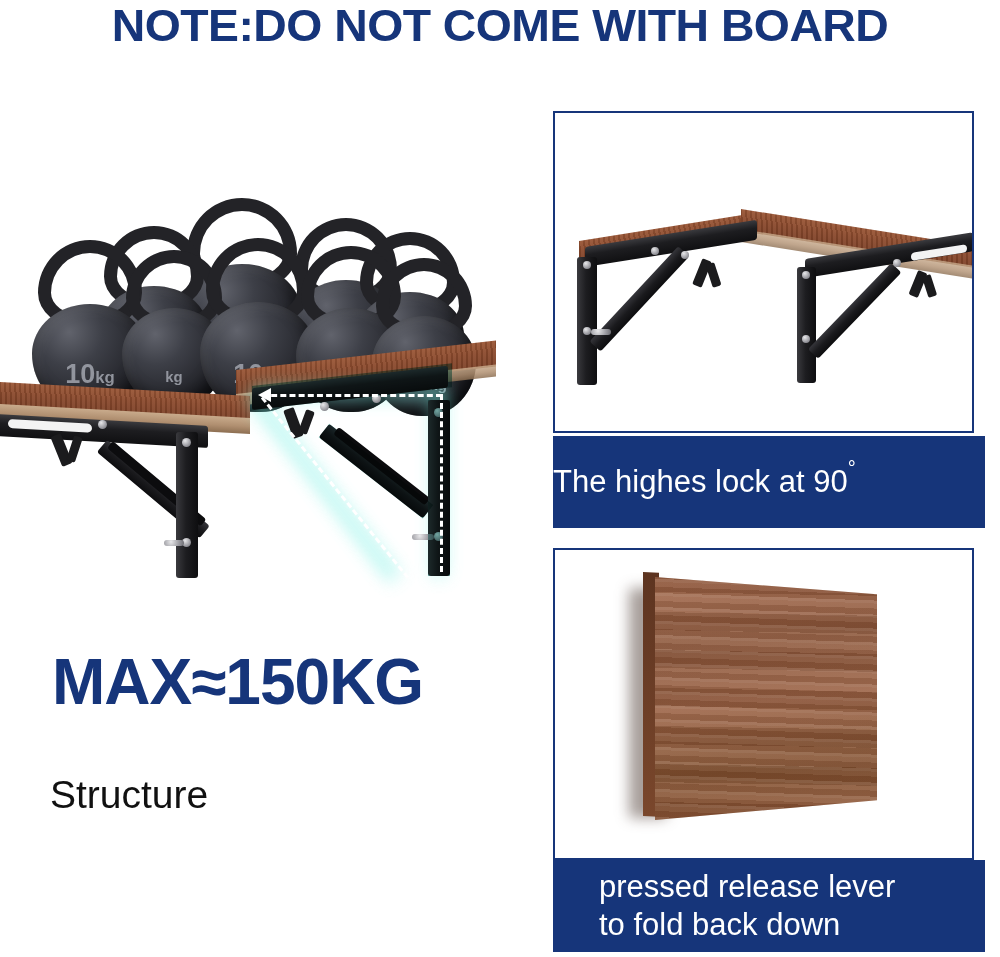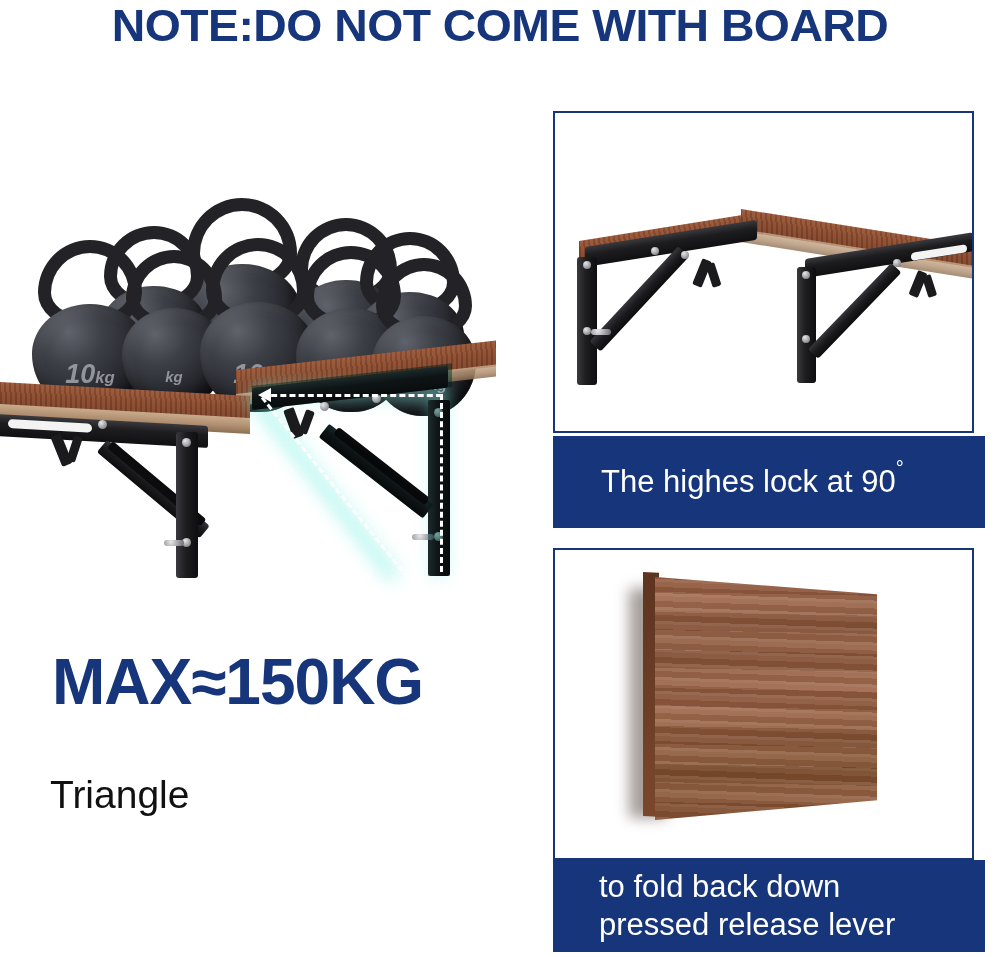--- a/index.html
+++ b/index.html
@@ -11,21 +11,21 @@
     position:absolute;left:0;top:-2px;width:1000px;height:56px;
     display:flex;align-items:center;justify-content:center;
     color:#16357a;font-weight:bold;font-size:45px;letter-spacing:-0.5px;
     transform:scaleX(1.03);transform-origin:50% 50%;white-space:nowrap;
   }
 
   
   #hero-left{position:absolute;left:0;top:110px;width:540px;height:480px;}
 
   .kb-cluster{position:absolute;left:0;top:0;width:500px;height:290px;}
-  .kb{position:absolute;font-style:italic;}
+  .kb{position:absolute;}
   .kb .ring{
     position:absolute;left:50%;top:0;transform:translateX(-50%);
     border:13px solid #232327;border-radius:50% 50% 42% 42%/60% 60% 40% 40%;
     box-sizing:border-box;background:transparent;
   }
   .kb .ball{
     position:absolute;left:50%;transform:translateX(-50%);
     border-radius:50% 50% 48% 48%/46% 46% 54% 54%;
     background:
       radial-gradient(circle at 32% 26%, #61636c 0%, #3d3f47 30%, #26272d 62%, #171820 100%);
@@ -78,21 +78,21 @@
     position:absolute;left:50px;top:772px;width:430px;
     color:#111;font-size:39px;line-height:1.18;
   }
 
   
   .panel{position:absolute;background:#fff;border:2px solid #16357a;box-sizing:border-box;}
   .cap-bar{
     position:absolute;background:#16357a;color:#fff;box-sizing:border-box;
     display:flex;align-items:center;
   }
-  .cap-bar .txt{font-size:31px;line-height:1.22;padding-left:48px;white-space:nowrap;}
+  .cap-bar .txt{font-size:31px;line-height:1.22;white-space:nowrap;}
   .cap-bar .txt.two{white-space:normal;padding-left:46px;}
   .deg{font-size:20px;vertical-align:super;position:relative;top:-6px;}
 
   
   #panel1-art{position:absolute;left:0;top:0;width:100%;height:100%;overflow:hidden;}
   
   #panel2-art{position:absolute;left:0;top:0;width:100%;height:100%;overflow:hidden;}
   .plank{
     position:absolute;
     background:
@@ -236,21 +236,21 @@
       <div class="dash" style="left:10px;top:8px;width:180px;"></div>
       <div class="dash" style="left:10px;top:10px;width:232px;transform:rotate(51deg);"></div>
       <div class="dash-v" style="left:188px;top:8px;height:178px;"></div>
       <div class="arrow-head" style="left:6px;top:2px;border-left:0;border-right:13px solid #fff;border-top:7px solid transparent;border-bottom:7px solid transparent;"></div>
     </div>
   </div>
 </div>
 
 <div id="max-line">MAX≈150KG</div>
 <div id="stable-text">
-  <div>Triangle</div>
+  <div>Structure</div>
 </div>
 
 <div class="panel" style="left:553px;top:111px;width:421px;height:322px;">
   <div id="panel1-art">
 
     <div class="board" style="left:24px;top:128px;width:176px;height:20px;transform:skewY(-9deg);transform-origin:0 0;"></div>
     <div class="board" style="left:186px;top:96px;width:236px;height:22px;transform:skewY(9deg);transform-origin:0 0;"></div>
     <div class="board-edge" style="left:186px;top:116px;width:236px;height:13px;transform:skewY(9deg);transform-origin:0 0;opacity:.8;"></div>
 
     <div class="bracket" style="left:22px;top:124px;width:182px;height:142px;">
@@ -290,16 +290,16 @@
   <div id="panel2-art">
     <div class="plank-shadow" style="left:74px;top:38px;width:38px;height:230px;"></div>
     <div class="plank-side" style="left:88px;top:22px;width:16px;height:244px;transform:skewY(3deg);transform-origin:0 0;"></div>
     <div class="plank" style="left:100px;top:22px;width:222px;height:248px;
                 clip-path:polygon(0% 2%, 100% 9%, 100% 92%, 0% 100%);"></div>
   </div>
 </div>
 
 <div class="cap-bar" style="left:553px;top:860px;width:432px;height:92px;">
   <div class="txt two">
+    <div>pressed release lever</div>
     <div>to fold back down</div>
-    <div>pressed release lever</div>
   </div>
 </div>
 
 </body></html>

